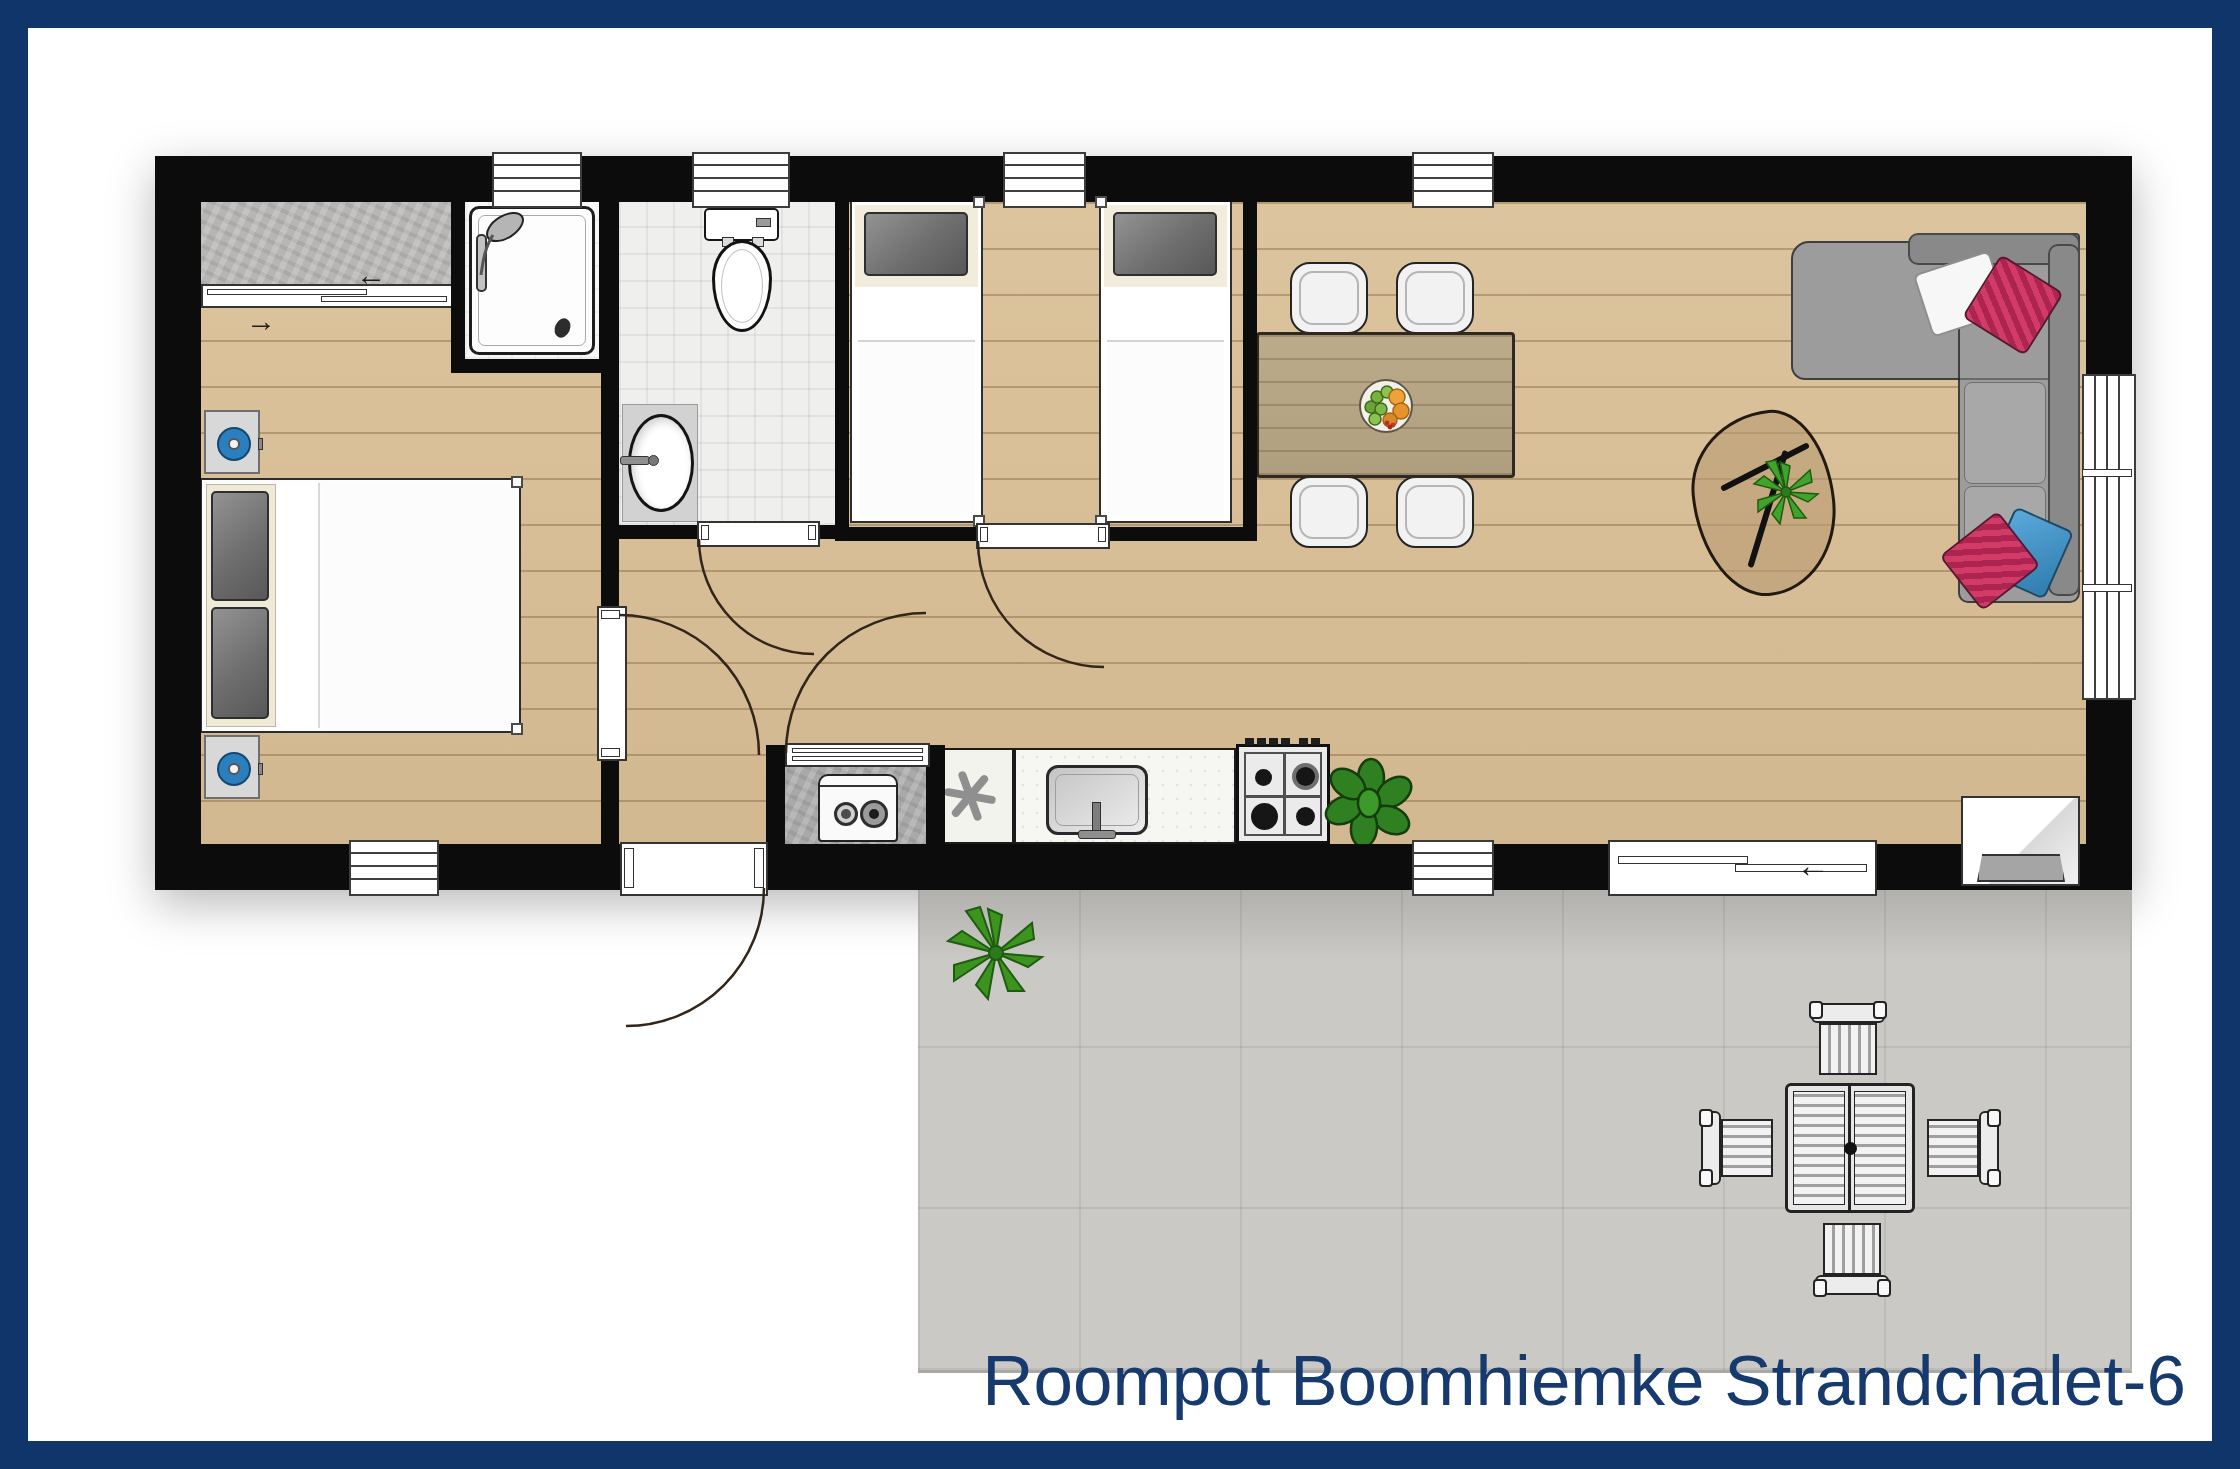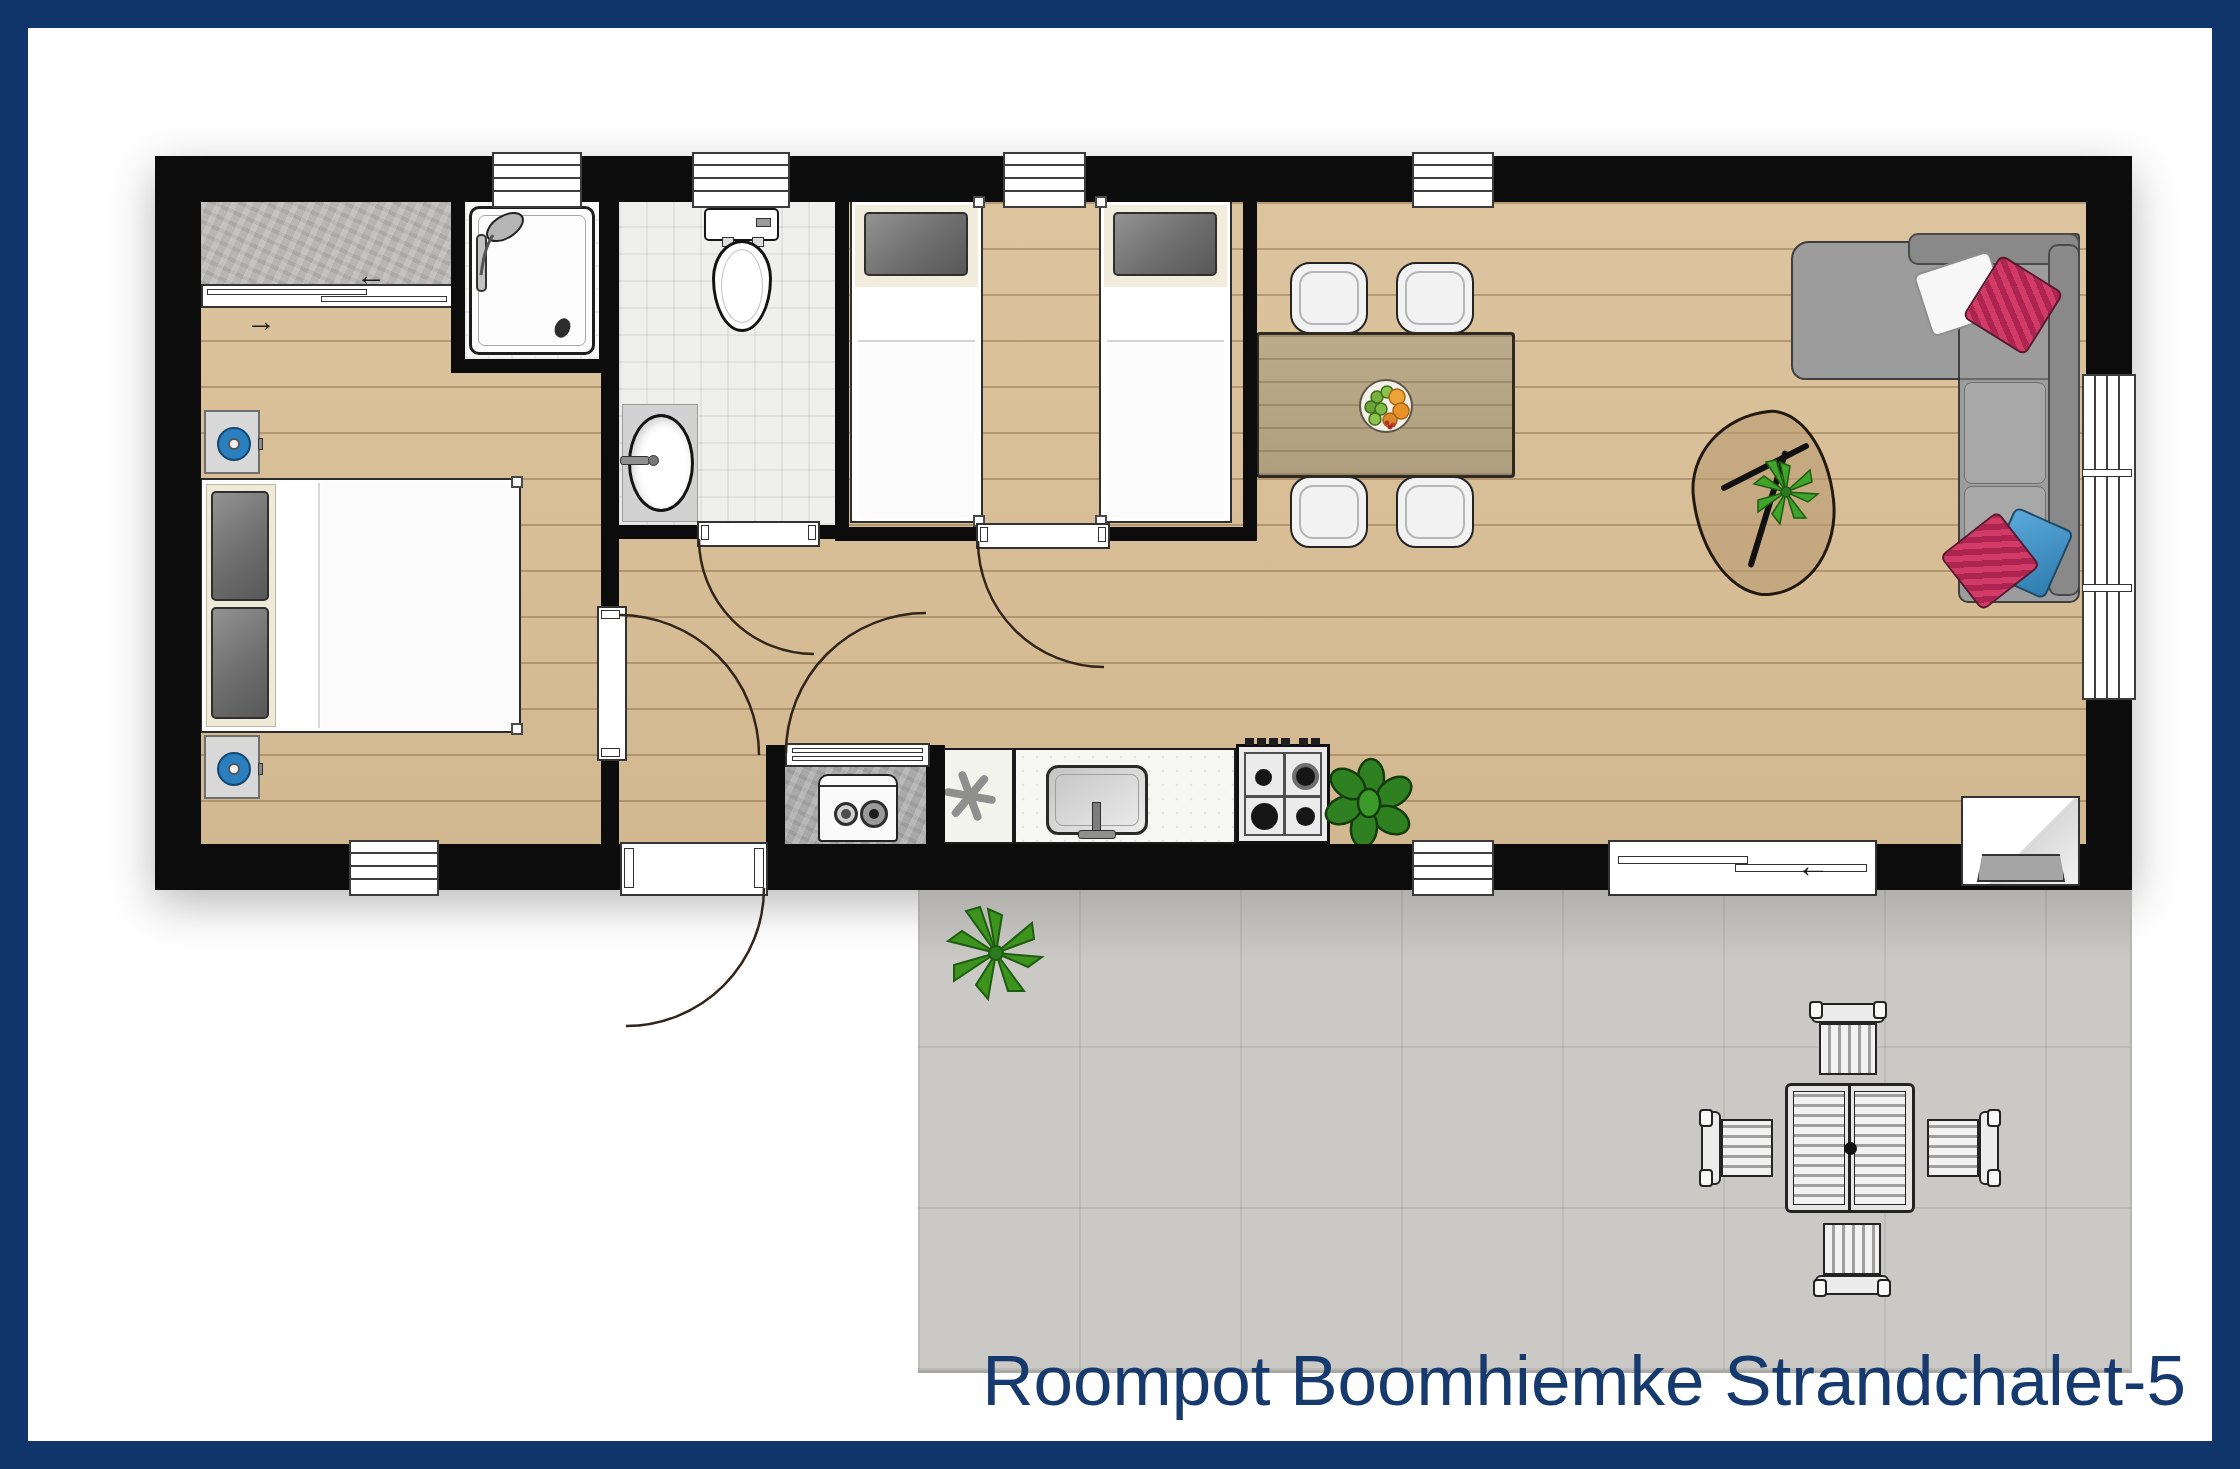--- a/index.html
+++ b/index.html
@@ -363,15 +363,15 @@
     <div class="abs" style="left:-2px;bottom:-2px;width:14px;height:18px;background:#f8f8f8;border:2px solid #232323;border-radius:4px;"></div>
     <div class="abs slat-h" style="left:20px;top:8px;width:52px;height:58px;"></div>
   </div>
   <div class="f" style="left:1897px;top:1083px;width:74px;height:74px;z-index:2;">
     <div class="abs slat-h" style="left:2px;top:8px;width:52px;height:58px;"></div>
     <div class="abs obar" style="right:0;top:0;width:20px;height:74px;"></div>
     <div class="abs" style="right:-2px;top:-2px;width:14px;height:18px;background:#f8f8f8;border:2px solid #232323;border-radius:4px;"></div>
     <div class="abs" style="right:-2px;bottom:-2px;width:14px;height:18px;background:#f8f8f8;border:2px solid #232323;border-radius:4px;"></div>
   </div>
 
-  <div class="title">Roompot Boomhiemke Strandchalet-5</div>
+  <div class="title">Roompot Boomhiemke Strandchalet-6</div>
 
 </div>
 
 </body></html>

